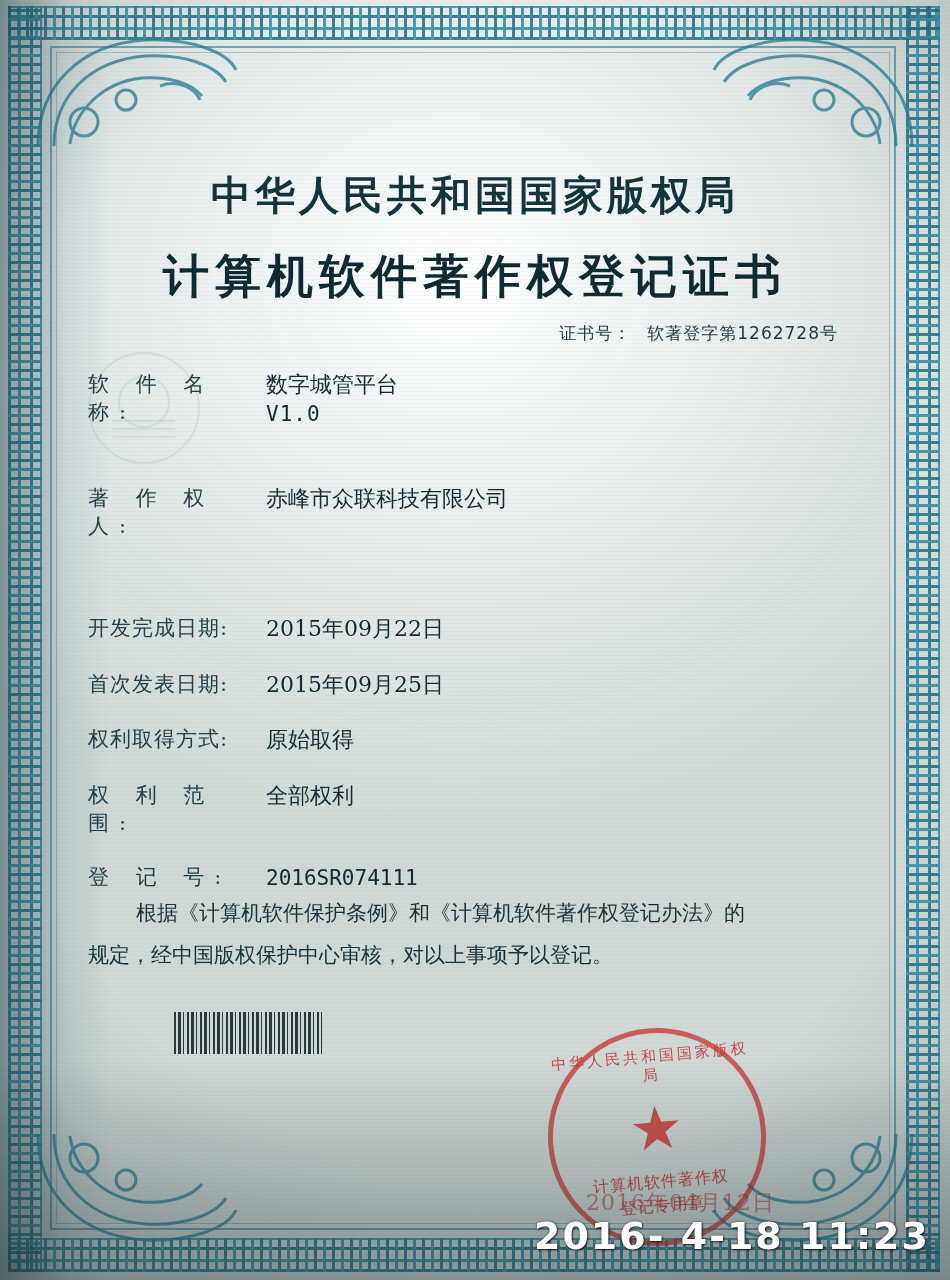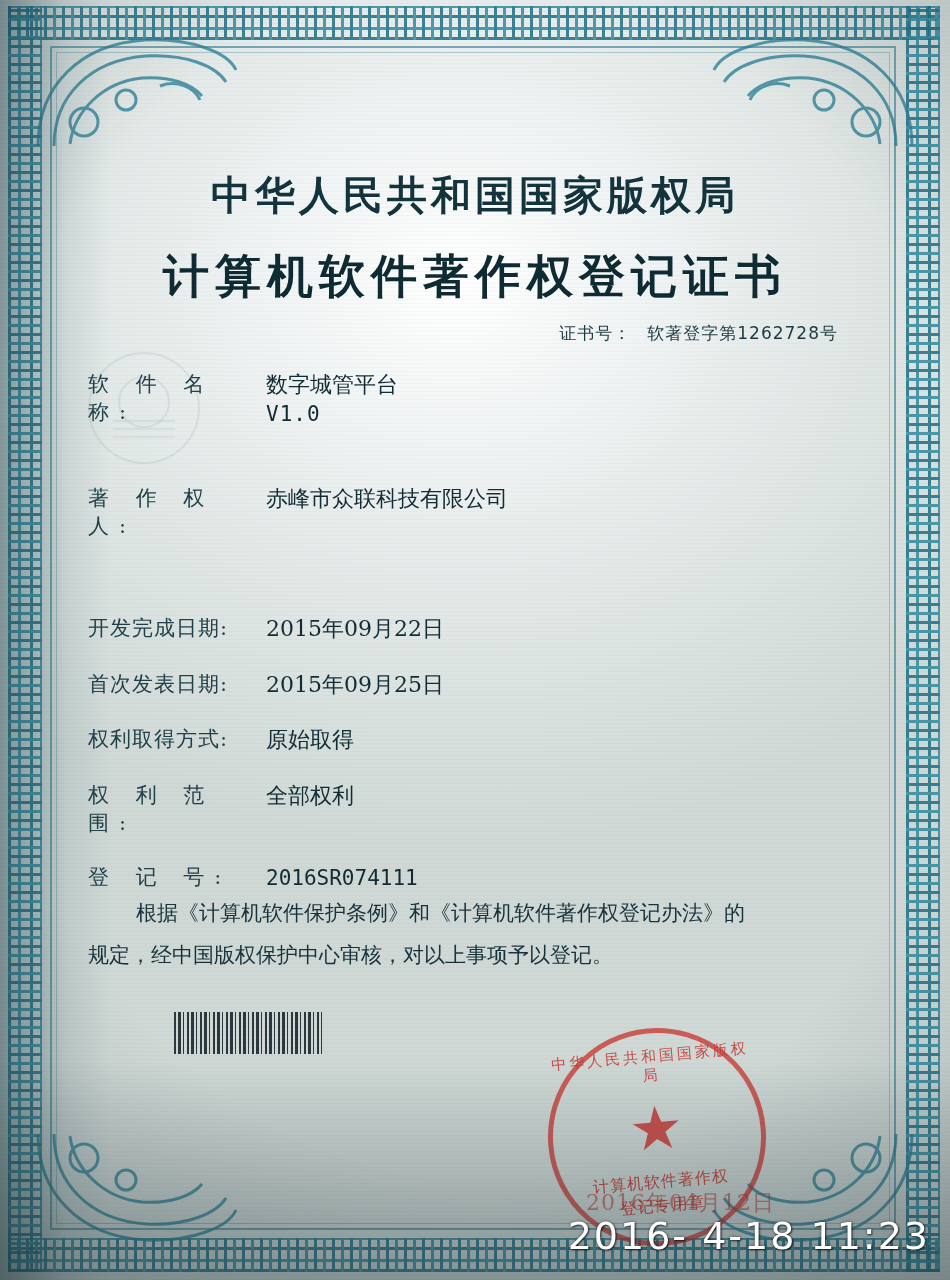--- a/index.html
+++ b/index.html
@@ -307,21 +307,21 @@
     box-shadow:0 8px 0 rgba(140,160,165,0.3), 0 16px 0 rgba(140,160,165,0.25);
   }
 
   
   .datestamp{
     position:absolute;
     right:20px;
     bottom:22px;
     font-family:"DejaVu Sans", sans-serif;
     font-size:38px;
-    font-weight:400;
+    font-weight:700;
     color:#ffffff;
     letter-spacing:2px;
     text-shadow:1px 1px 2px rgba(0,0,0,.65), 0 0 3px rgba(0,0,0,.5);
     white-space:nowrap;
   }
 </style>
 </head>
 <body>
 
 <div id="page">

